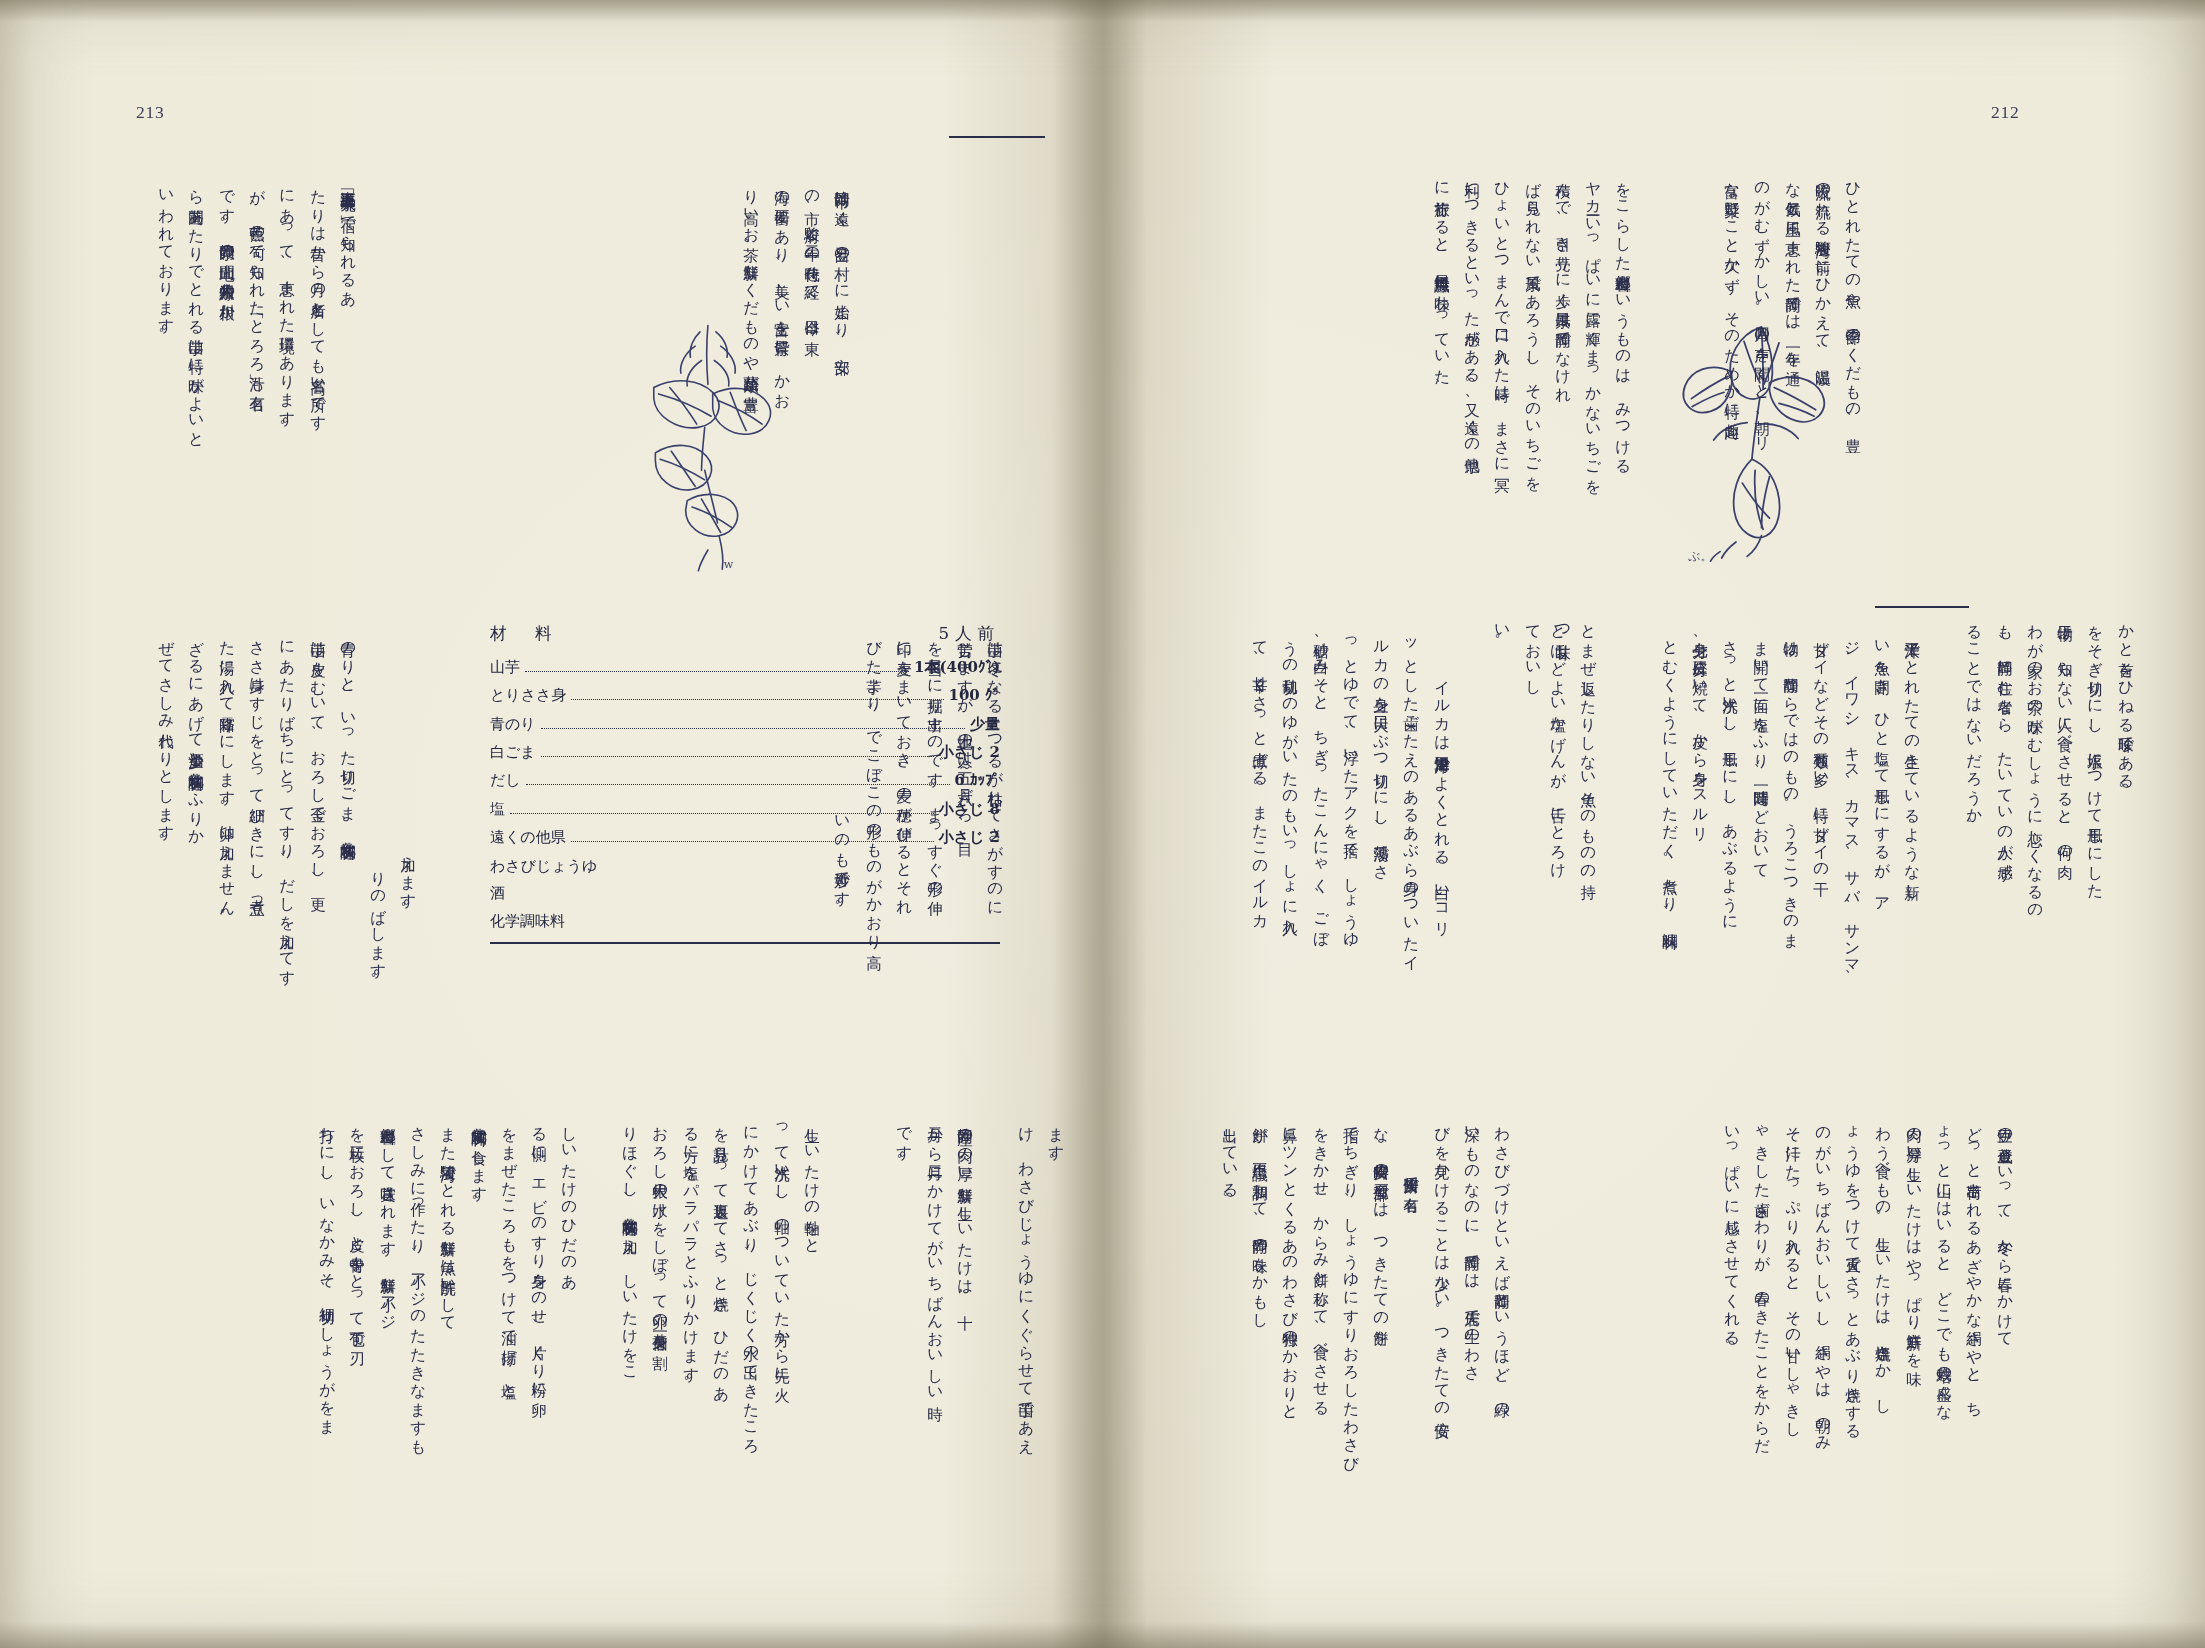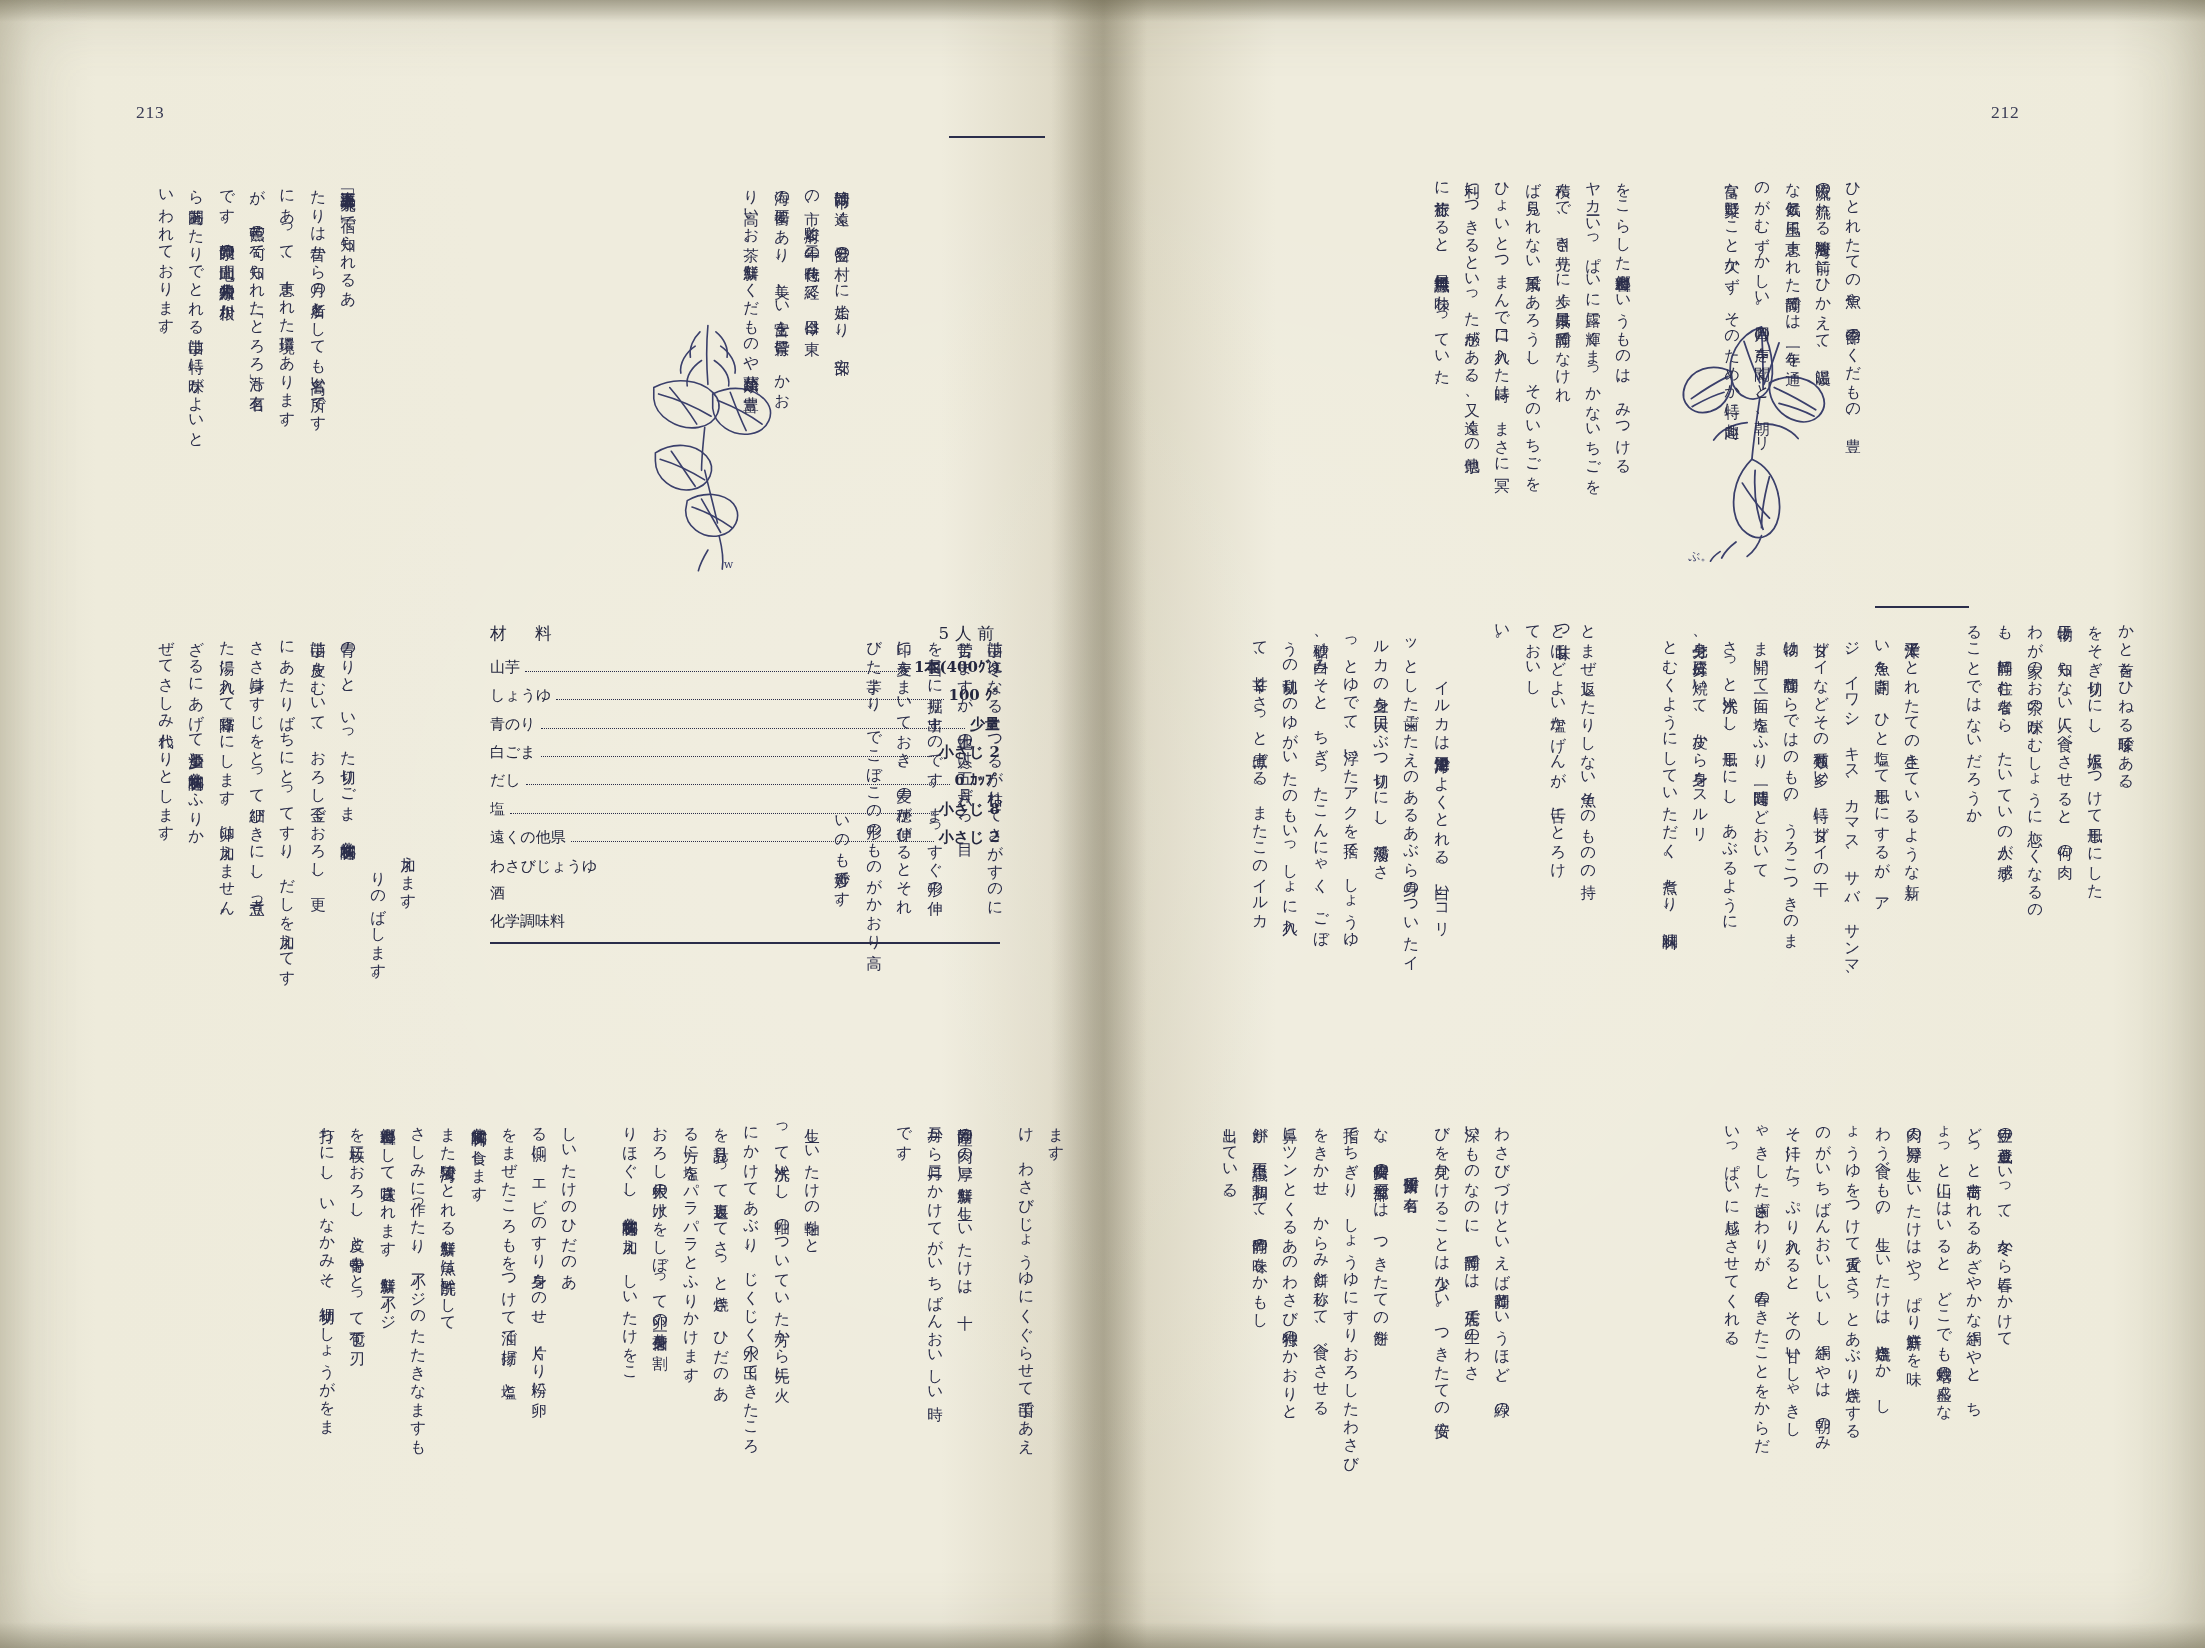--- a/index.html
+++ b/index.html
@@ -319,21 +319,21 @@
       <span>材　料</span>
       <span>5人前</span>
     </div>
 
     <div class="ing-row">
       <span class="ing-name">山芋</span>
       <span class="ing-dots"></span>
       <span class="ing-amt">1本(400ｸﾞ)</span>
     </div>
     <div class="ing-row">
-      <span class="ing-name">しょうゆ</span>
+      <span class="ing-name">とりささ身</span>
       <span class="ing-dots"></span>
       <span class="ing-amt">100 ｸﾞ</span>
     </div>
     <div class="ing-row">
       <span class="ing-name">青のり</span>
       <span class="ing-dots"></span>
       <span class="ing-amt">少量</span>
     </div>
     <div class="ing-row">
       <span class="ing-name">白ごま</span>

